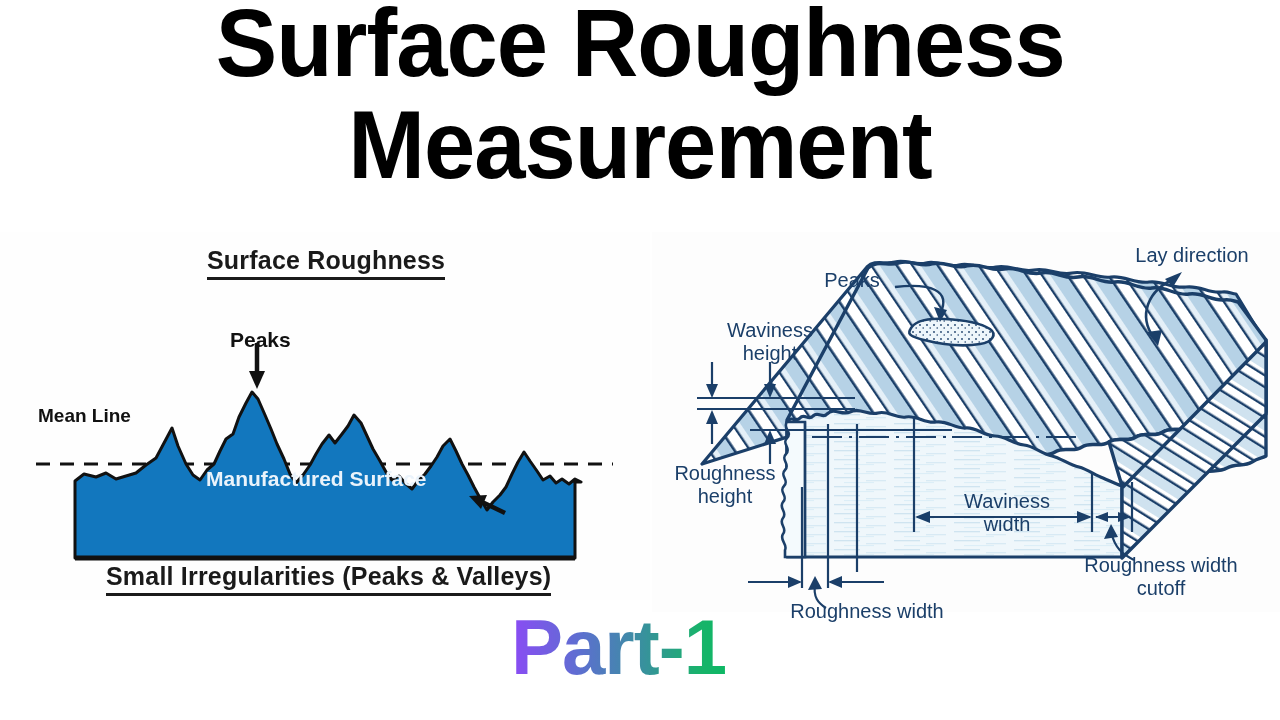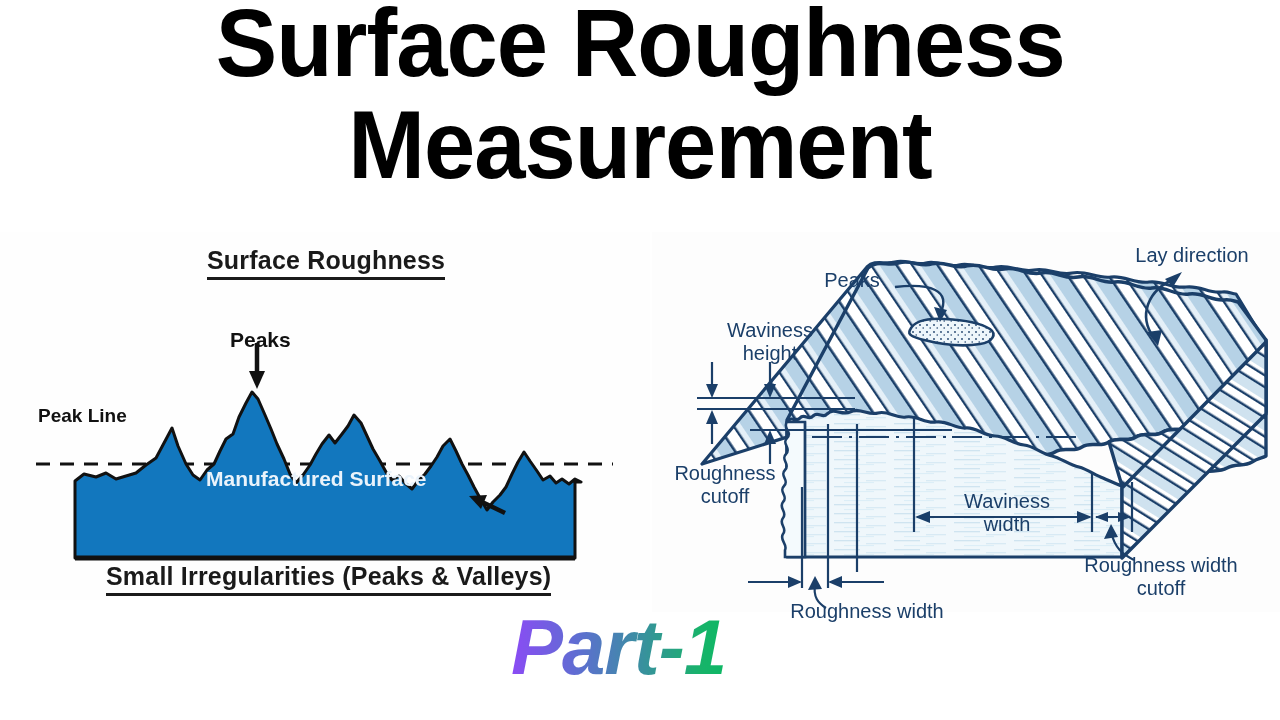--- a/index.html
+++ b/index.html
@@ -46,21 +46,21 @@
   .lbl-peak{font-weight:700;font-size:21px;color:#111;}
   .lbl-mean{font-weight:700;font-size:19px;color:#111;}
   .lbl-ms{font-weight:700;font-size:21px;color:#eaf3fb;}
   .lbl-valley{font-weight:700;font-size:21px;color:#ffffff;}
 
   
   .rlbl{position:absolute;color:#1b3f69;font-family:"Liberation Sans",sans-serif;
         font-size:20px;line-height:1.15;text-align:center;white-space:pre-line;}
 
   
-  .part-wrap{position:absolute;left:0;top:608px;width:1237px;text-align:center;font-style:italic;}
+  .part-wrap{position:absolute;left:0;top:608px;width:1237px;text-align:center;}
   .part-text{
     display:inline-block;
     font-family:"Liberation Sans",sans-serif;
     font-weight:700;font-size:78px;line-height:1;letter-spacing:-1px;
     background:linear-gradient(90deg,#8b4bf5 0%,#5d6fd0 32%,#3a8fa0 60%,#18b36a 88%,#0db864 100%);
     -webkit-background-clip:text;background-clip:text;
     -webkit-text-fill-color:transparent;color:transparent;
   }
   svg{display:block;}
 </style>
@@ -102,21 +102,21 @@
         <polygon points="257,121 249,103 265,103" fill="#111111"></polygon>
       </g>
 
       <g>
         <line x1="505" y1="245" x2="478" y2="232" stroke="#111111" stroke-width="4.5"></line>
         <polygon points="469,228 487,227 481,241" fill="#111111"></polygon>
       </g>
     </svg>
 
     <div class="lbl lbl-peak" style="left:230px;top:96px;">Peaks</div>
-    <div class="lbl lbl-mean" style="left:38px;top:173px;">Peak Line</div>
+    <div class="lbl lbl-mean" style="left:38px;top:173px;">Mean Line</div>
     <div class="lbl lbl-ms" style="left:206px;top:235px;">Manufactured Surface</div>
     <div class="lbl lbl-valley" style="left:490px;top:462px;">Valley</div>
 
     <div class="lbl heading-ul" style="left:106px;top:330px;">Small Irregularities (Peaks &amp; Valleys)</div>
   </div>
 
   <div class="panel-right">
 
     <svg width="628" height="380" viewBox="0 0 628 380">
       <defs>
@@ -297,21 +297,21 @@
         <line x1="160" y1="205" x2="300" y2="205" stroke-dasharray="30 7 3 7"></line>
         <line x1="300" y1="205" x2="430" y2="205" stroke-dasharray="30 7 3 7"></line>
       </g>
     </svg>
 
     <div class="rlbl" style="left:460px;top:12px;width:160px;">Lay direction</div>
     <div class="rlbl" style="left:165px;top:37px;width:70px;">Peaks</div>
     <div class="rlbl" style="left:58px;top:87px;width:120px;">Waviness
 height</div>
     <div class="rlbl" style="left:8px;top:230px;width:130px;">Roughness
-cutoff</div>
+height</div>
     <div class="rlbl" style="left:295px;top:258px;width:120px;">Waviness
 width</div>
     <div class="rlbl" style="left:414px;top:322px;width:190px;">Roughness width
 cutoff</div>
     <div class="rlbl" style="left:120px;top:368px;width:190px;">Roughness width</div>
   </div>
 
   <div class="part-wrap">
     <span class="part-text">Part-1</span>
   </div>

